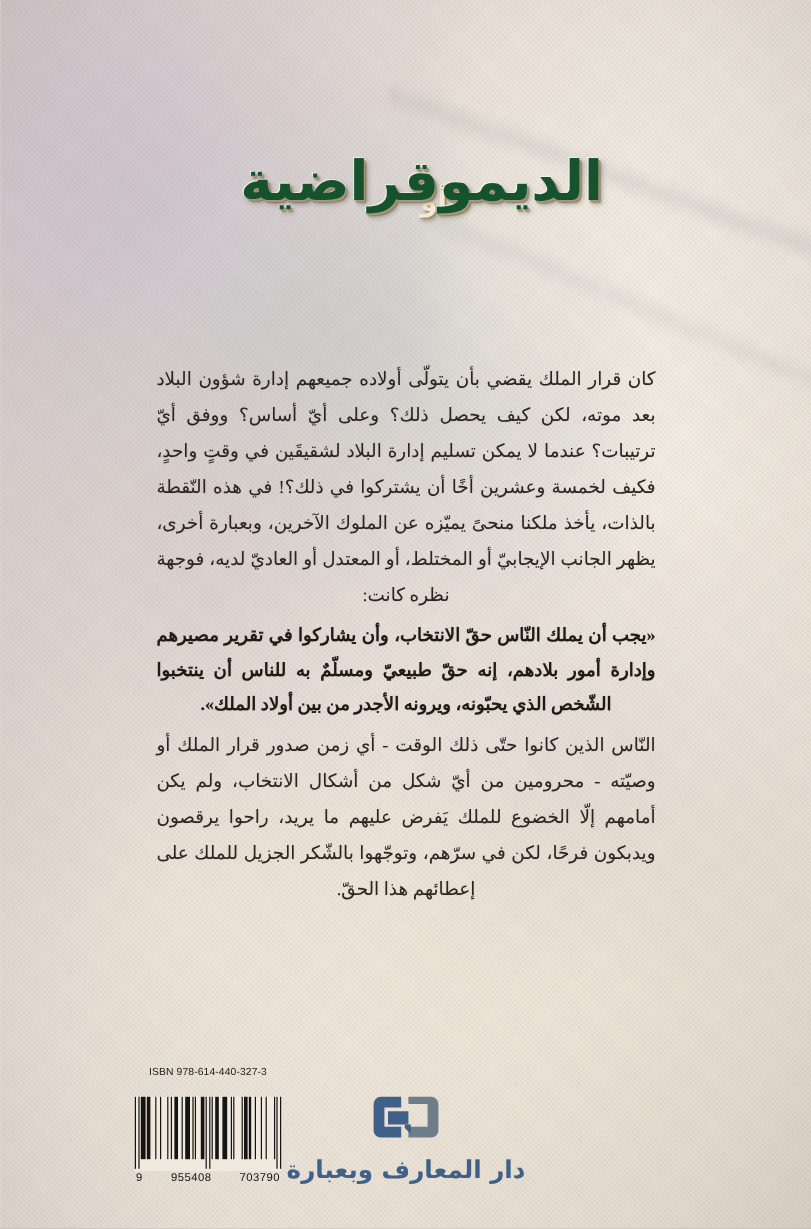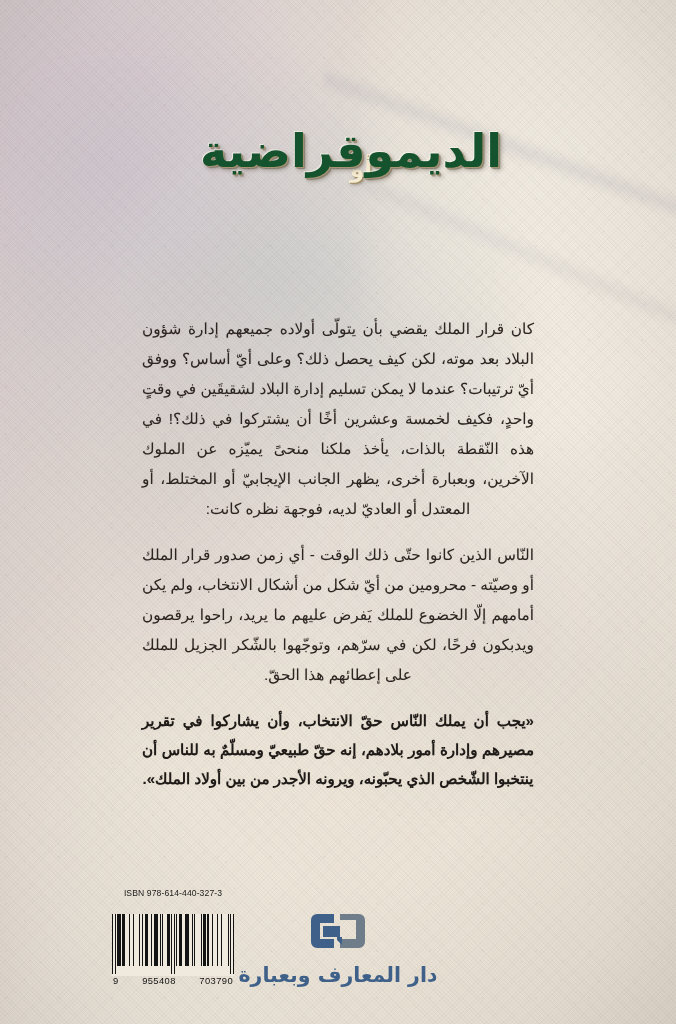--- a/index.html
+++ b/index.html
@@ -222,25 +222,25 @@
   .body-copy {
     position: absolute;
     top: 298px;
     right: 126px;
     left: 126px;
     text-align: justify;
     text-align-last: center;
     direction: rtl;
   }
   .para {
-    font-family: Liberation Sans, sans-serif;
+    font-family: Liberation Serif, serif;
     font-size: 15.3px;
     line-height: 30px;
     color: #2c2420;
-    margin: 16px;
+    margin: 4px;
     text-shadow: 0 0 1px rgba(60,48,40,0.18);
   }
   .para + .para { margin-top: 4px; }
   .para-quote {
     font-weight: 700;
     font-size: 15.1px;
     line-height: 29px;
     color: #1e1a17;
     margin-top: 6px;
   }
@@ -337,22 +337,22 @@
 
   <div class="content">
 
     <div class="title-block">
       <div class="title-conj">أو</div>
       <div class="title-line title-line-2">الديموقراضية</div>
     </div>
 
     <div class="body-copy">
       <p class="para">كان قرار الملك يقضي بأن يتولّى أولاده جميعهم إدارة شؤون البلاد بعد موته، لكن كيف يحصل ذلك؟ وعلى أيّ أساس؟ ووفق أيّ ترتيبات؟ عندما لا يمكن تسليم إدارة البلاد لشقيقَين في وقتٍ واحدٍ، فكيف لخمسة وعشرين أخًا أن يشتركوا في ذلك؟! في هذه النّقطة بالذات، يأخذ ملكنا منحىً يميّزه عن الملوك الآخرين، وبعبارة أخرى، يظهر الجانب الإيجابيّ أو المختلط، أو المعتدل أو العاديّ لديه، فوجهة نظره كانت:</p>
+      <p class="para para-quote">«يجب أن يملك النّاس حقّ الانتخاب، وأن يشاركوا في تقرير مصيرهم وإدارة أمور بلادهم، إنه حقّ طبيعيّ ومسلّمٌ به للناس أن ينتخبوا الشّخص الذي يحبّونه، ويرونه الأجدر من بين أولاد الملك».</p>
       <p class="para para-last">النّاس الذين كانوا حتّى ذلك الوقت - أي زمن صدور قرار الملك أو وصيّته - محرومين من أيّ شكل من أشكال الانتخاب، ولم يكن أمامهم إلّا الخضوع للملك يَفرض عليهم ما يريد، راحوا يرقصون ويدبكون فرحًا، لكن في سرّهم، وتوجّهوا بالشّكر الجزيل للملك على إعطائهم هذا الحقّ.</p>
-      <p class="para para-quote">«يجب أن يملك النّاس حقّ الانتخاب، وأن يشاركوا في تقرير مصيرهم وإدارة أمور بلادهم، إنه حقّ طبيعيّ ومسلّمٌ به للناس أن ينتخبوا الشّخص الذي يحبّونه، ويرونه الأجدر من بين أولاد الملك».</p>
     </div>
 
     <div class="footer">
 
       <div class="barcode-block">
         <div class="isbn-text">ISBN 978-614-440-327-3</div>
         <div class="barcode-bars" id="barcode-bars">
             <span class="bar guard" style="left: 0px; width: 1.13421px;"></span>
             <span class="bar guard" style="left: 2.56842px; width: 1.13421px;"></span>
             <span class="bar" style="left: 5.13684px; width: 3.70263px;"></span>

